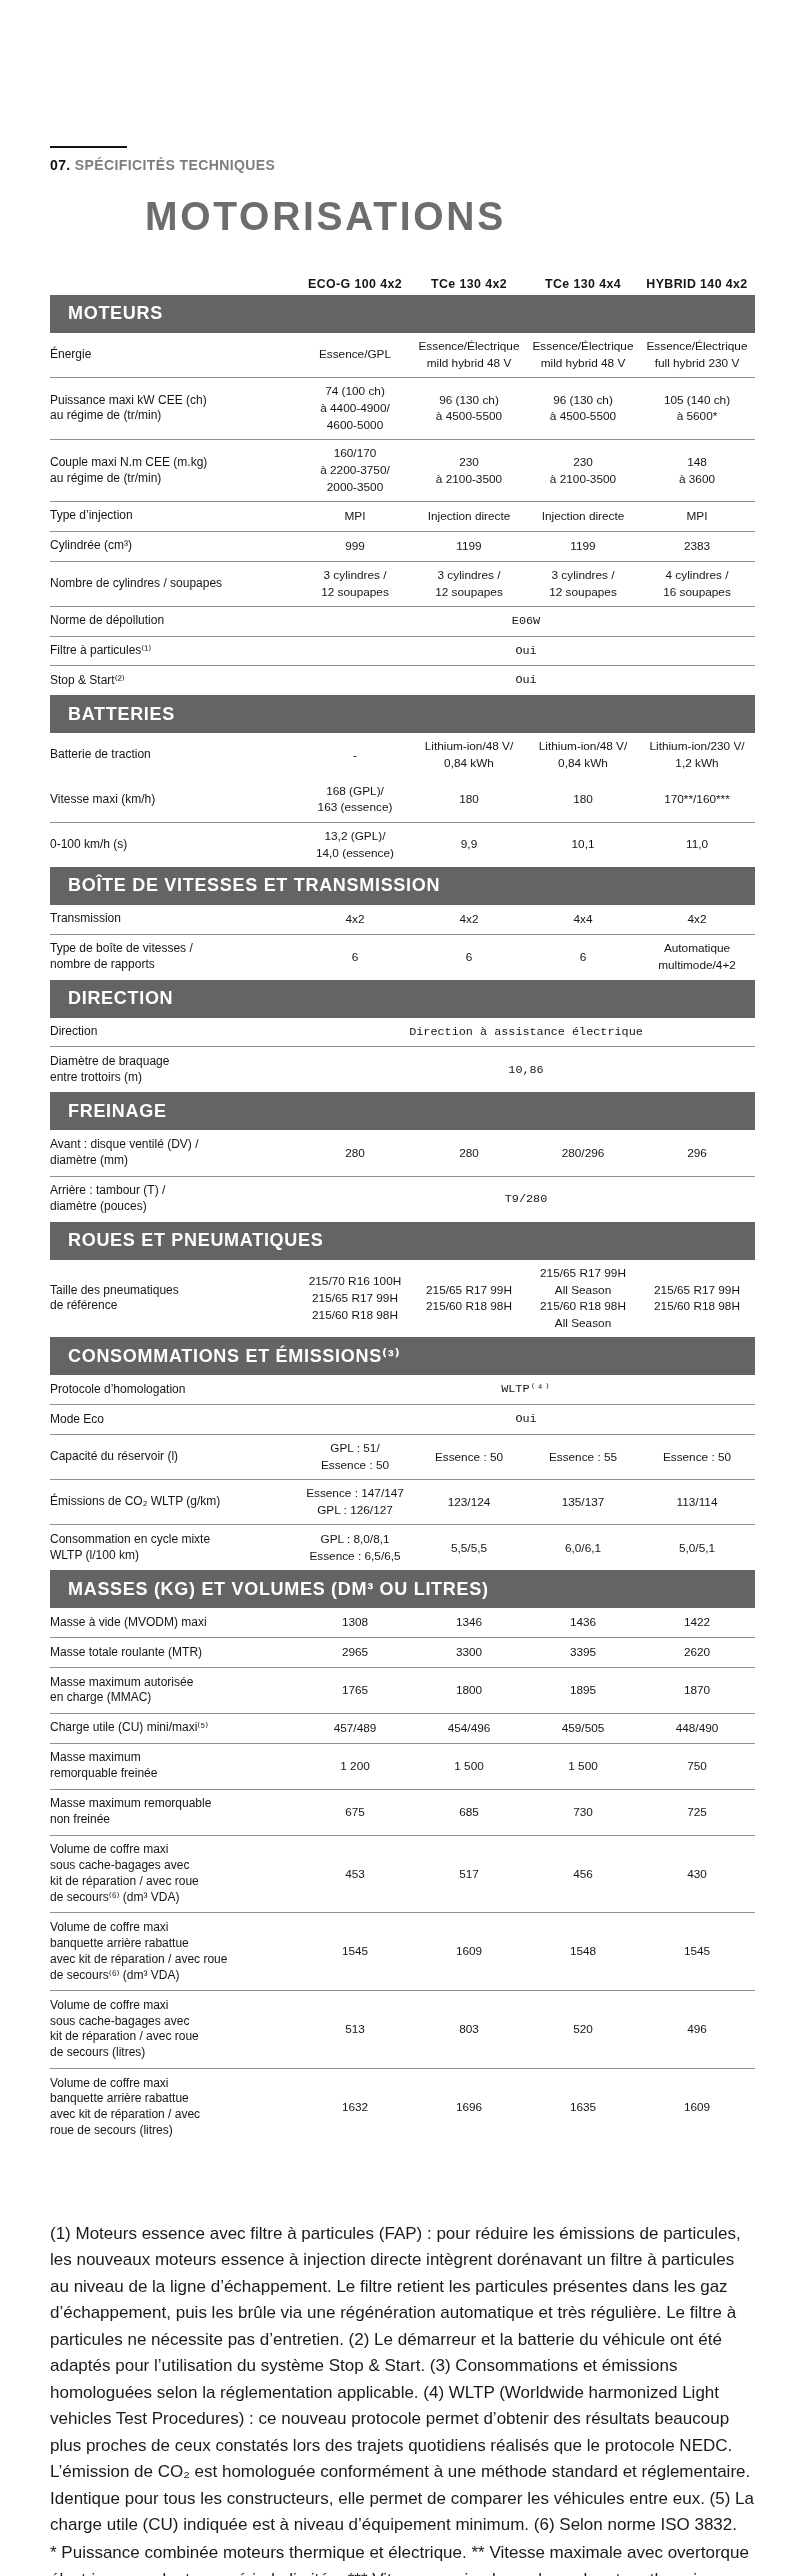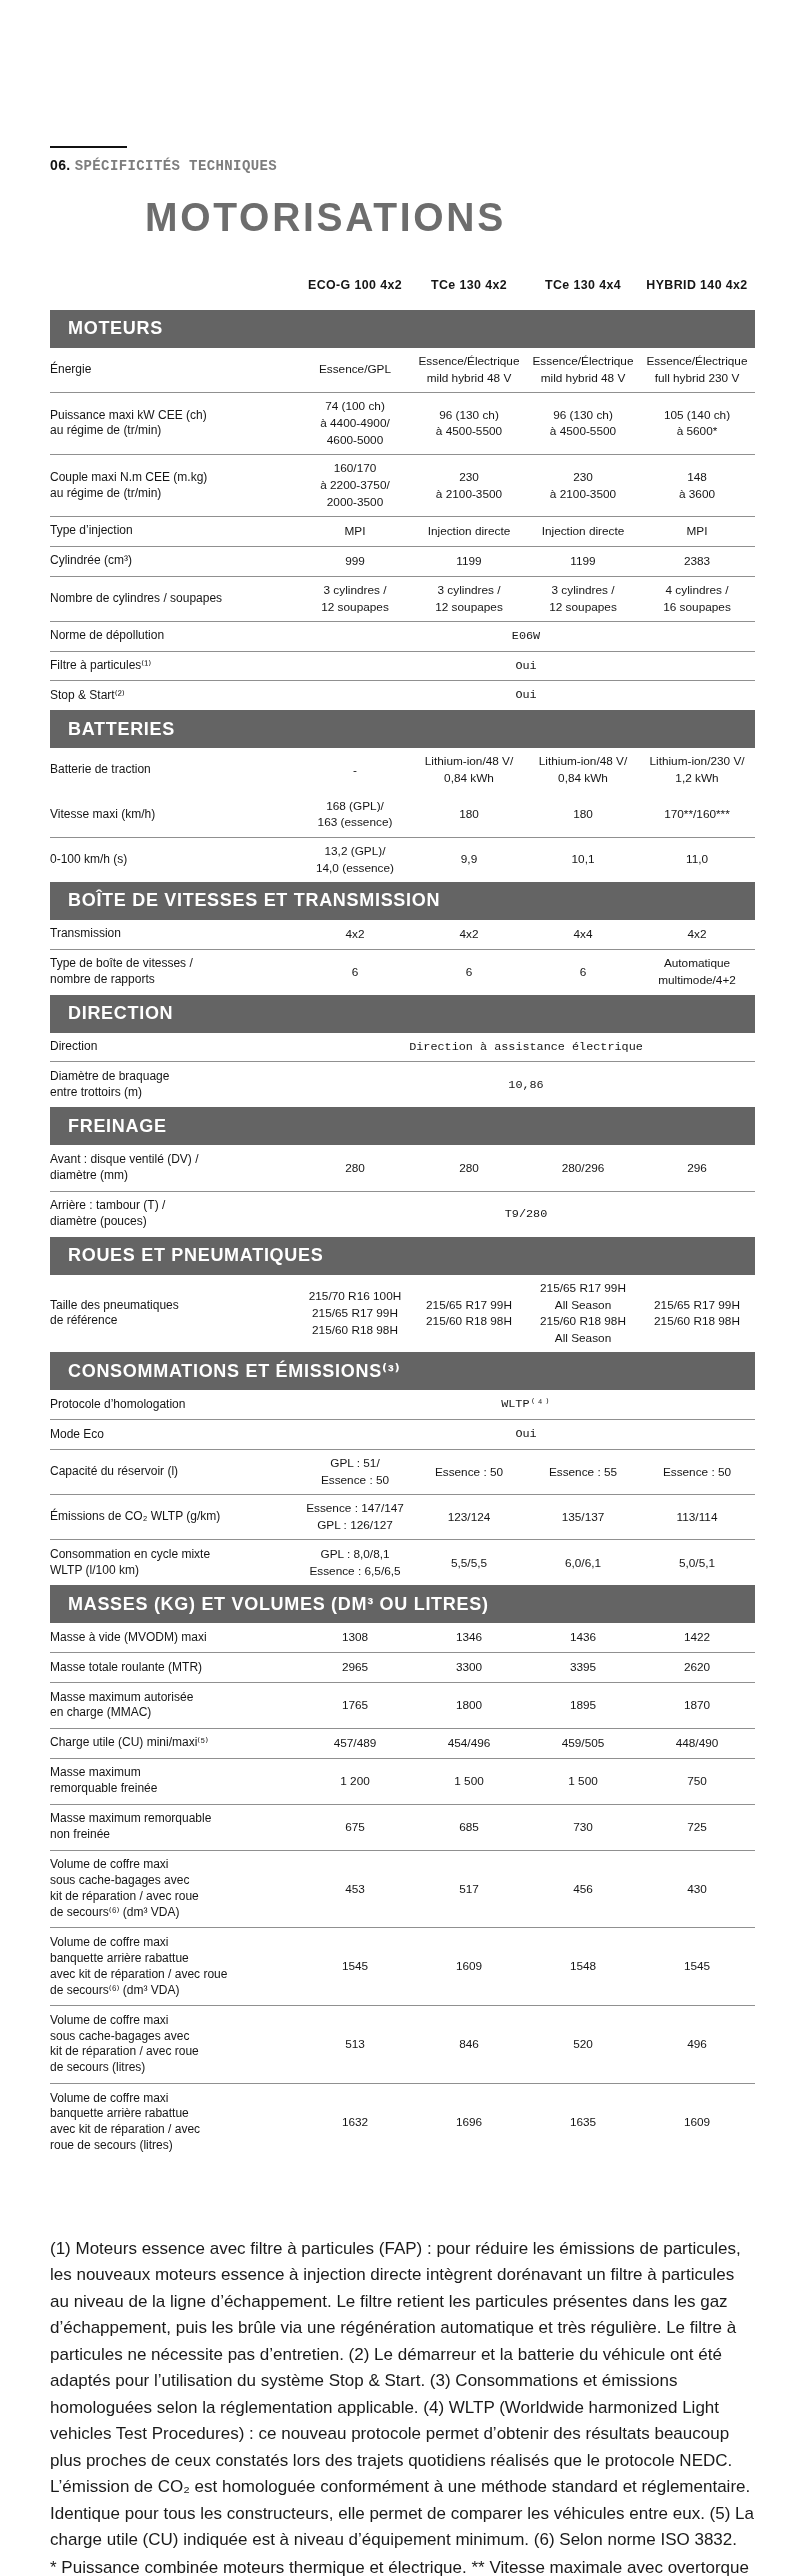--- a/index.html
+++ b/index.html
@@ -24,38 +24,38 @@
   }
   .kicker-rule{
     width:77px;height:2px;background:#111;
     margin-bottom:8.7px;
   }
   .kicker{
     font-size:14px;font-weight:700;letter-spacing:0.4px;
     white-space:nowrap;
   }
   .kicker .num{color:#111;}
-  .kicker .kt{color:var(--kicker-gray);margin-left:4px;font-family:Liberation Mono, monospace;}
+  .kicker .kt{color:var(--kicker-gray);margin-left:4px;}
   .big-title{
     width:551px;
     margin-top:20px;
     text-align:center;
     font-size:39px;
     font-weight:700;
     letter-spacing:2.7px;
     color:var(--title-gray);
     transform:scaleY(1.06);
     transform-origin:top center;
   }
   .spec-table{margin-top:40px;width:705px;}
   .grid{
     display:grid;
     grid-template-columns:248px 114px 114px 114px 114px;
   }
-  .col-head-row{align-items:end;padding-bottom:18px;}
+  .col-head-row{align-items:end;padding-bottom:4px;}
   .col-head{
     text-align:center;
     font-size:12.4px;
     font-weight:700;
     letter-spacing:0.4px;
     white-space:nowrap;
   }
   .section-bar{
     height:38px;
     background:var(--bar-bg);
@@ -96,21 +96,21 @@
   .footnotes p + p{margin-top:1.3px;}
 </style>
 </head>
 <body>
 
 <div class="page">
 
   <div class="kicker-rule"></div>
 
   <div class="kicker">
-    <span class="num">06.</span><span class="kt">SPÉCIFICITÉS TECHNIQUES</span>
+    <span class="num">07.</span><span class="kt">SPÉCIFICITÉS TECHNIQUES</span>
   </div>
 
   <h1 class="big-title">MOTORISATIONS</h1>
 
   <div class="spec-table">
 
   <div class="grid col-head-row">
         <div></div>
         <div class="col-head">ECO-G 100 4x2</div>
         <div class="col-head">TCe 130 4x2</div>
@@ -391,21 +391,21 @@
           <div class="row-value">1609</div>
           <div class="row-value">1548</div>
           <div class="row-value">1545</div>
         </div>
         <div class="row grid">
           <div class="row-label">Volume de coffre maxi
 sous cache-bagages avec
 kit de réparation / avec roue
 de secours (litres)</div>
           <div class="row-value">513</div>
-          <div class="row-value">846</div>
+          <div class="row-value">803</div>
           <div class="row-value">520</div>
           <div class="row-value">496</div>
         </div>
         <div class="row grid">
           <div class="row-label">Volume de coffre maxi
 banquette arrière rabattue
 avec kit de réparation / avec
 roue de secours (litres)</div>
           <div class="row-value">1632</div>
           <div class="row-value">1696</div>

